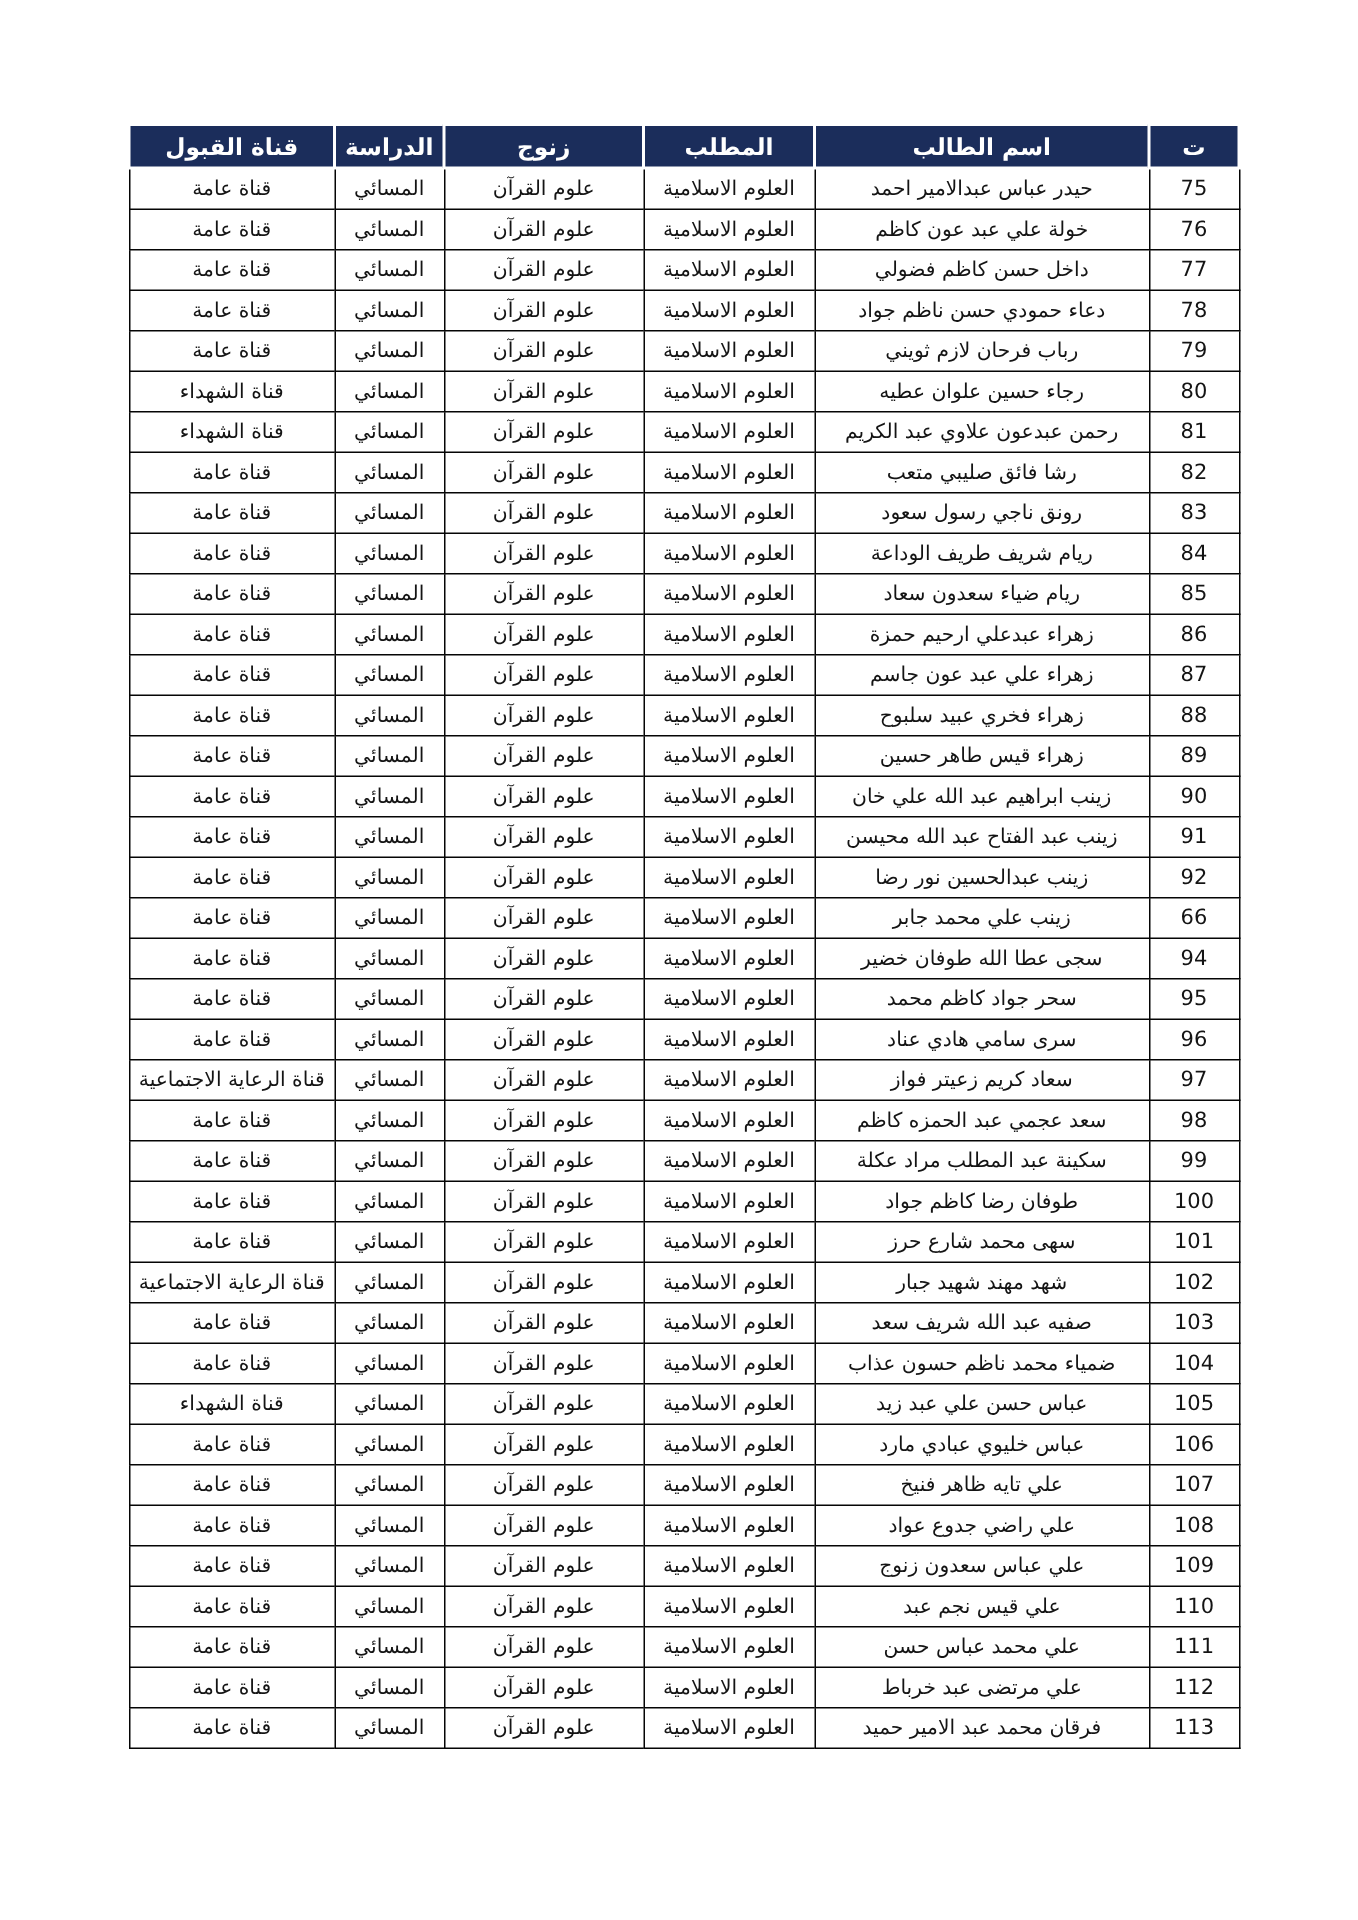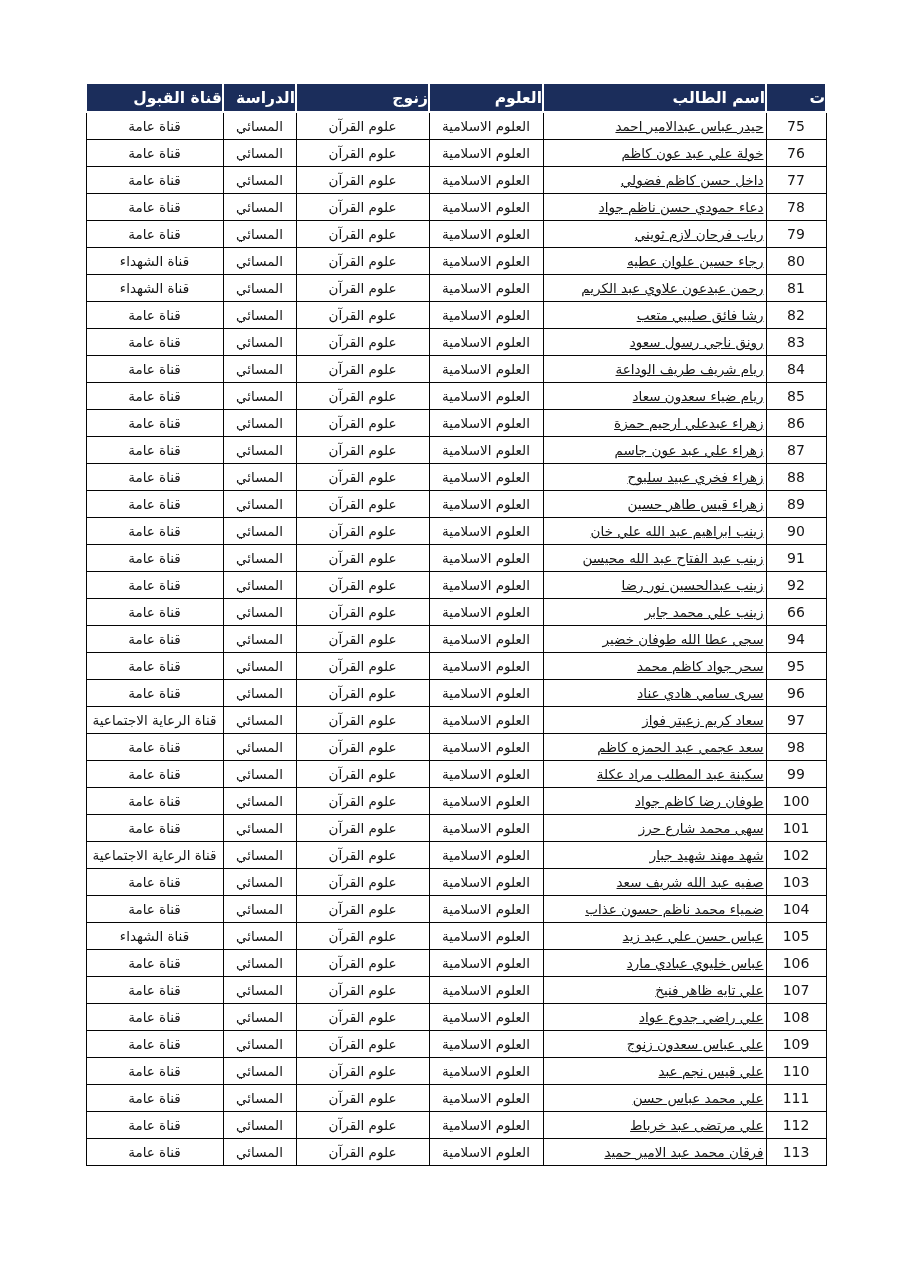--- a/index.html
+++ b/index.html
@@ -23,39 +23,37 @@
     direction: rtl;
   }
   table.students th {
     background: #1b2d5b;
     color: #ffffff;
     font-weight: bold;
     font-size: 15.5px;
     height: 27px;
     border: 2.5px solid #ffffff;
     padding: 0;
-    text-align: right;
+    text-align: center;
     vertical-align: middle;
   }
   table.students td {
     border: 1.6px solid #050505;
     background: #ffffff;
     color: #141414;
     font-size: 13.5px;
     height: 26px;
     padding: 0 2px;
     text-align: center;
     vertical-align: middle;
     white-space: nowrap;
     overflow: hidden;
   }
   table.students td.cell-name {
-    text-align: right;
     padding-right: 2px;
-    text-decoration: underline;
   }
   table.students td.cell-n {
     font-size: 14px;
     text-align: center;
   }
   
   col.c-n       { width: 60px; }
   col.c-name    { width: 223px; }
   col.c-college { width: 114px; }
   col.c-dept    { width: 133px; }
@@ -72,21 +70,21 @@
       <col class="c-name">
       <col class="c-college">
       <col class="c-dept">
       <col class="c-study">
       <col class="c-channel">
     </colgroup>
     <thead>
       <tr>
         <th>ت</th>
         <th>اسم الطالب</th>
-        <th>العلوم</th>
+        <th>المطلب</th>
         <th>زنوج</th>
         <th>الدراسة</th>
         <th>قناة القبول</th>
       </tr>
     </thead>
     <tbody>
         <tr>
       <td class="cell-n">75</td>
       <td class="cell-name">حيدر عباس عبدالامير احمد</td>
       <td>العلوم الاسلامية</td>

